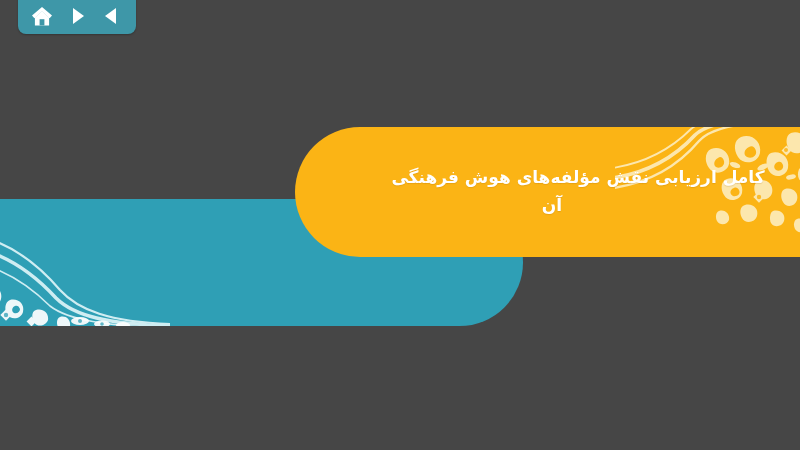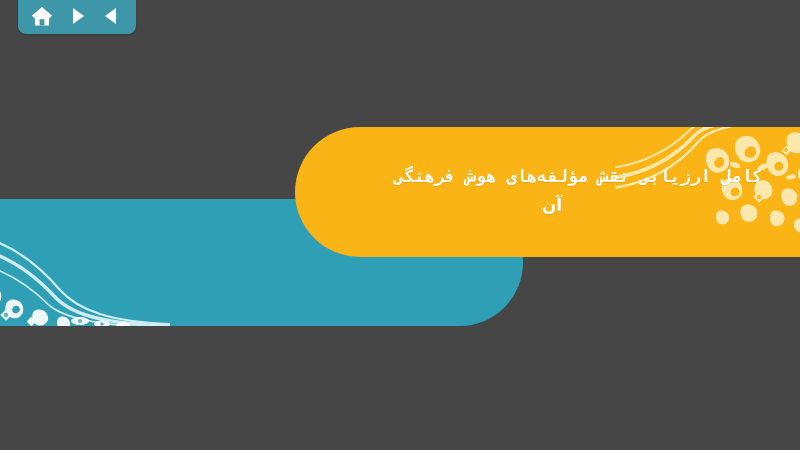--- a/index.html
+++ b/index.html
@@ -104,21 +104,20 @@
     font-weight: 700;
     line-height: 1.62;
     letter-spacing: 0.1px;
     padding: 0 18px 0 12px;
     box-sizing: border-box;
     text-shadow: 0 1px 1px rgba(150,90,0,0.18);
   }
   .title-line { white-space: nowrap; }
   .title-line.l1 {
     margin-right: -52px;
-    font-family: Liberation Mono, monospace;
   }
 </style>
 </head>
 <body>
 
 <div id="slide">
 
   <div class="teal-band">
     <svg class="teal-ornament" viewBox="0 0 210 110" preserveAspectRatio="none">
       <g fill="none" stroke="#d8f2f6" stroke-width="2.2" opacity="0.95">

